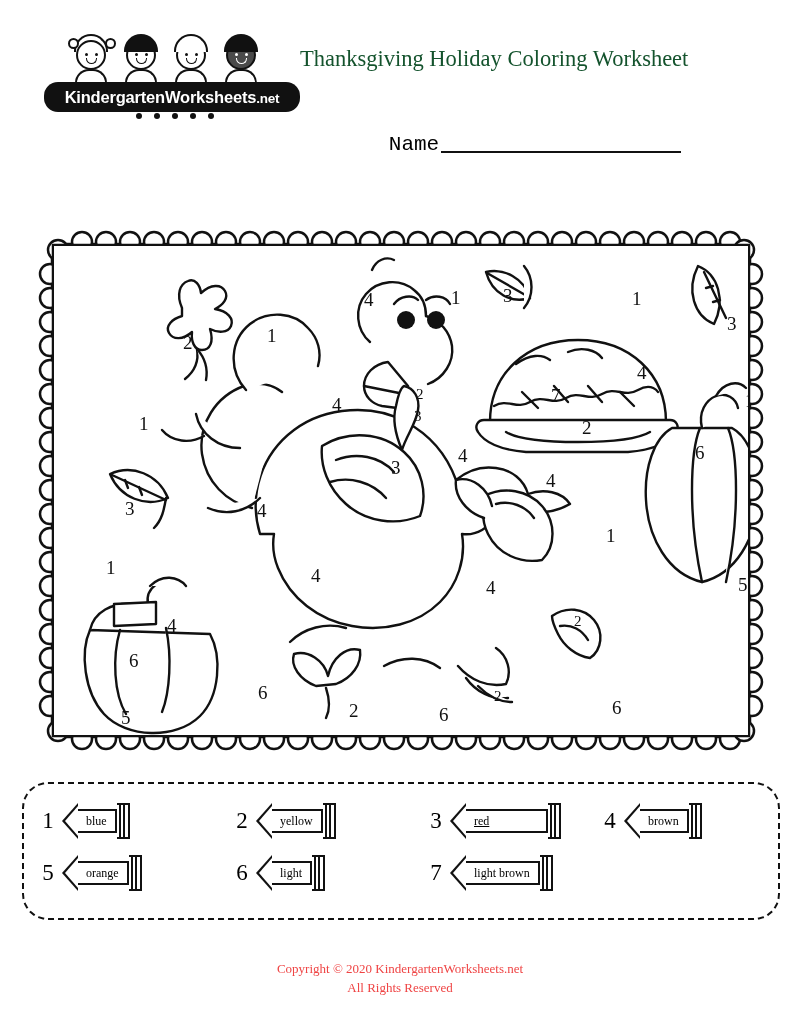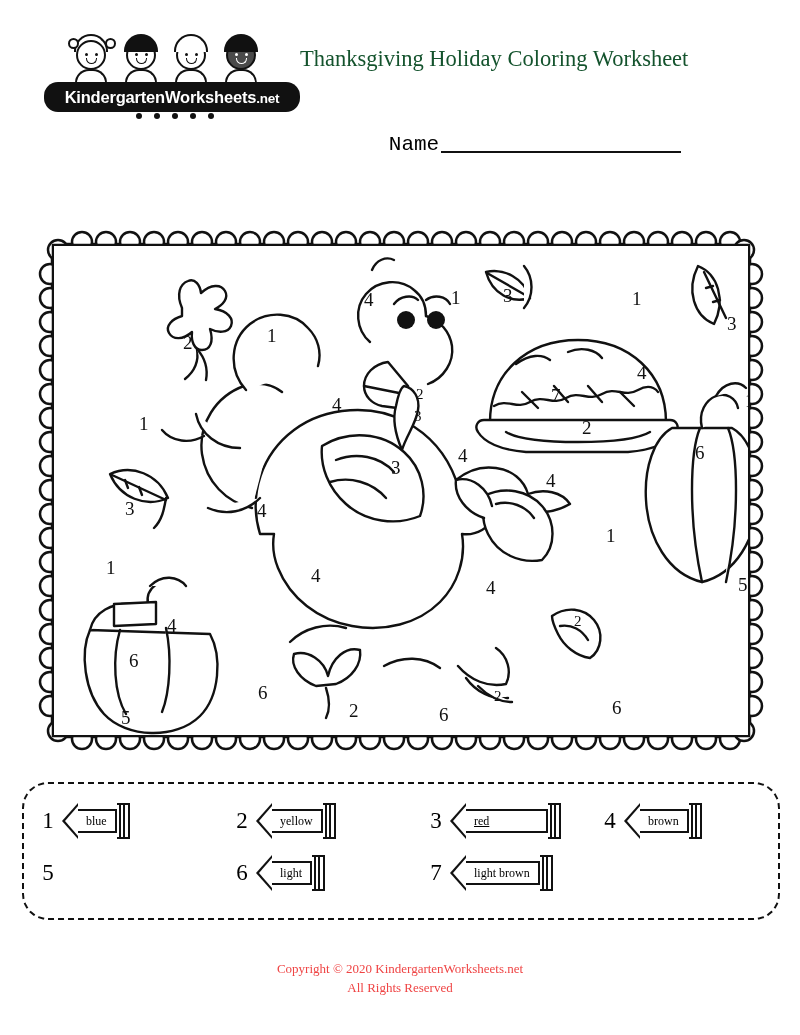--- a/index.html
+++ b/index.html
@@ -652,20 +652,25 @@
           <span class="tip"></span>
           <span class="body">brown</span>
           <span class="cap"></span>
         </span>
       </div>
     </div>
 
     <div class="legend-row r2">
       <div class="legend-item" style="width:194px;">
         <span class="legend-num">5</span>
+        <span class="crayon">
+          <span class="tip"></span>
+          <span class="body">orange</span>
+          <span class="cap"></span>
+        </span>
       </div>
       <div class="legend-item" style="width:194px;">
         <span class="legend-num">6</span>
         <span class="crayon">
           <span class="tip"></span>
           <span class="body">light</span>
           <span class="cap"></span>
         </span>
       </div>
       <div class="legend-item">

